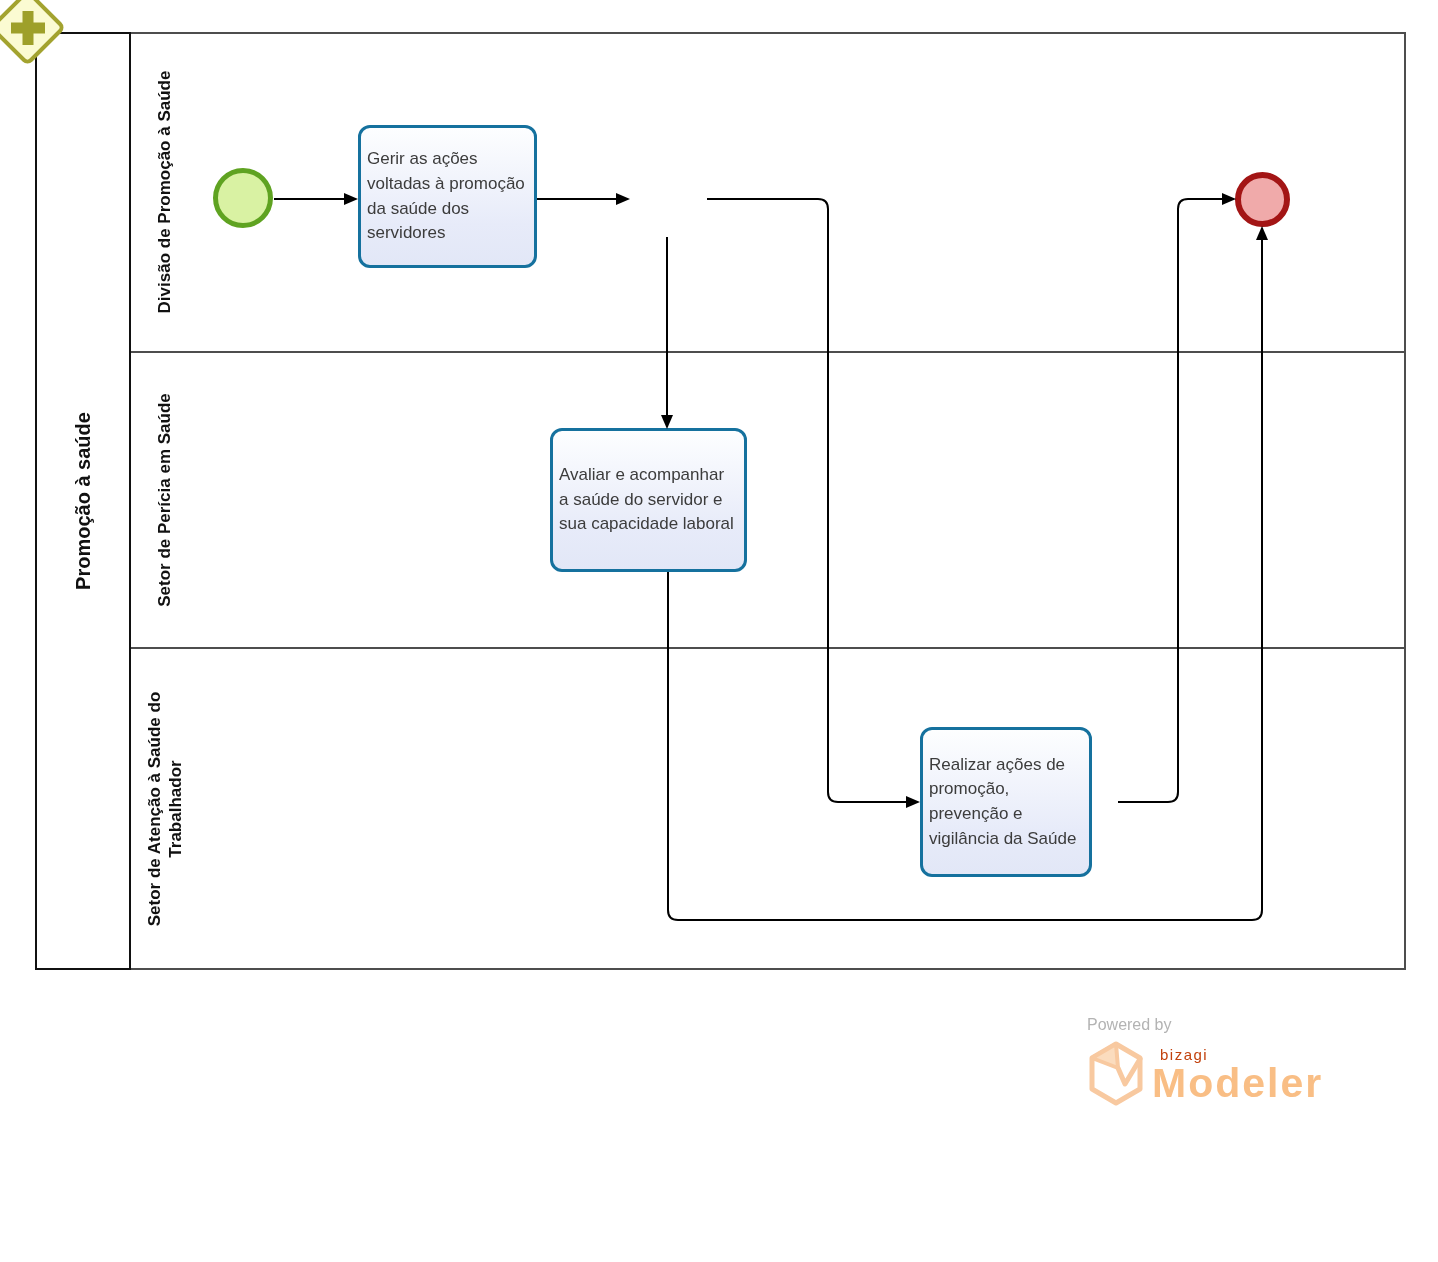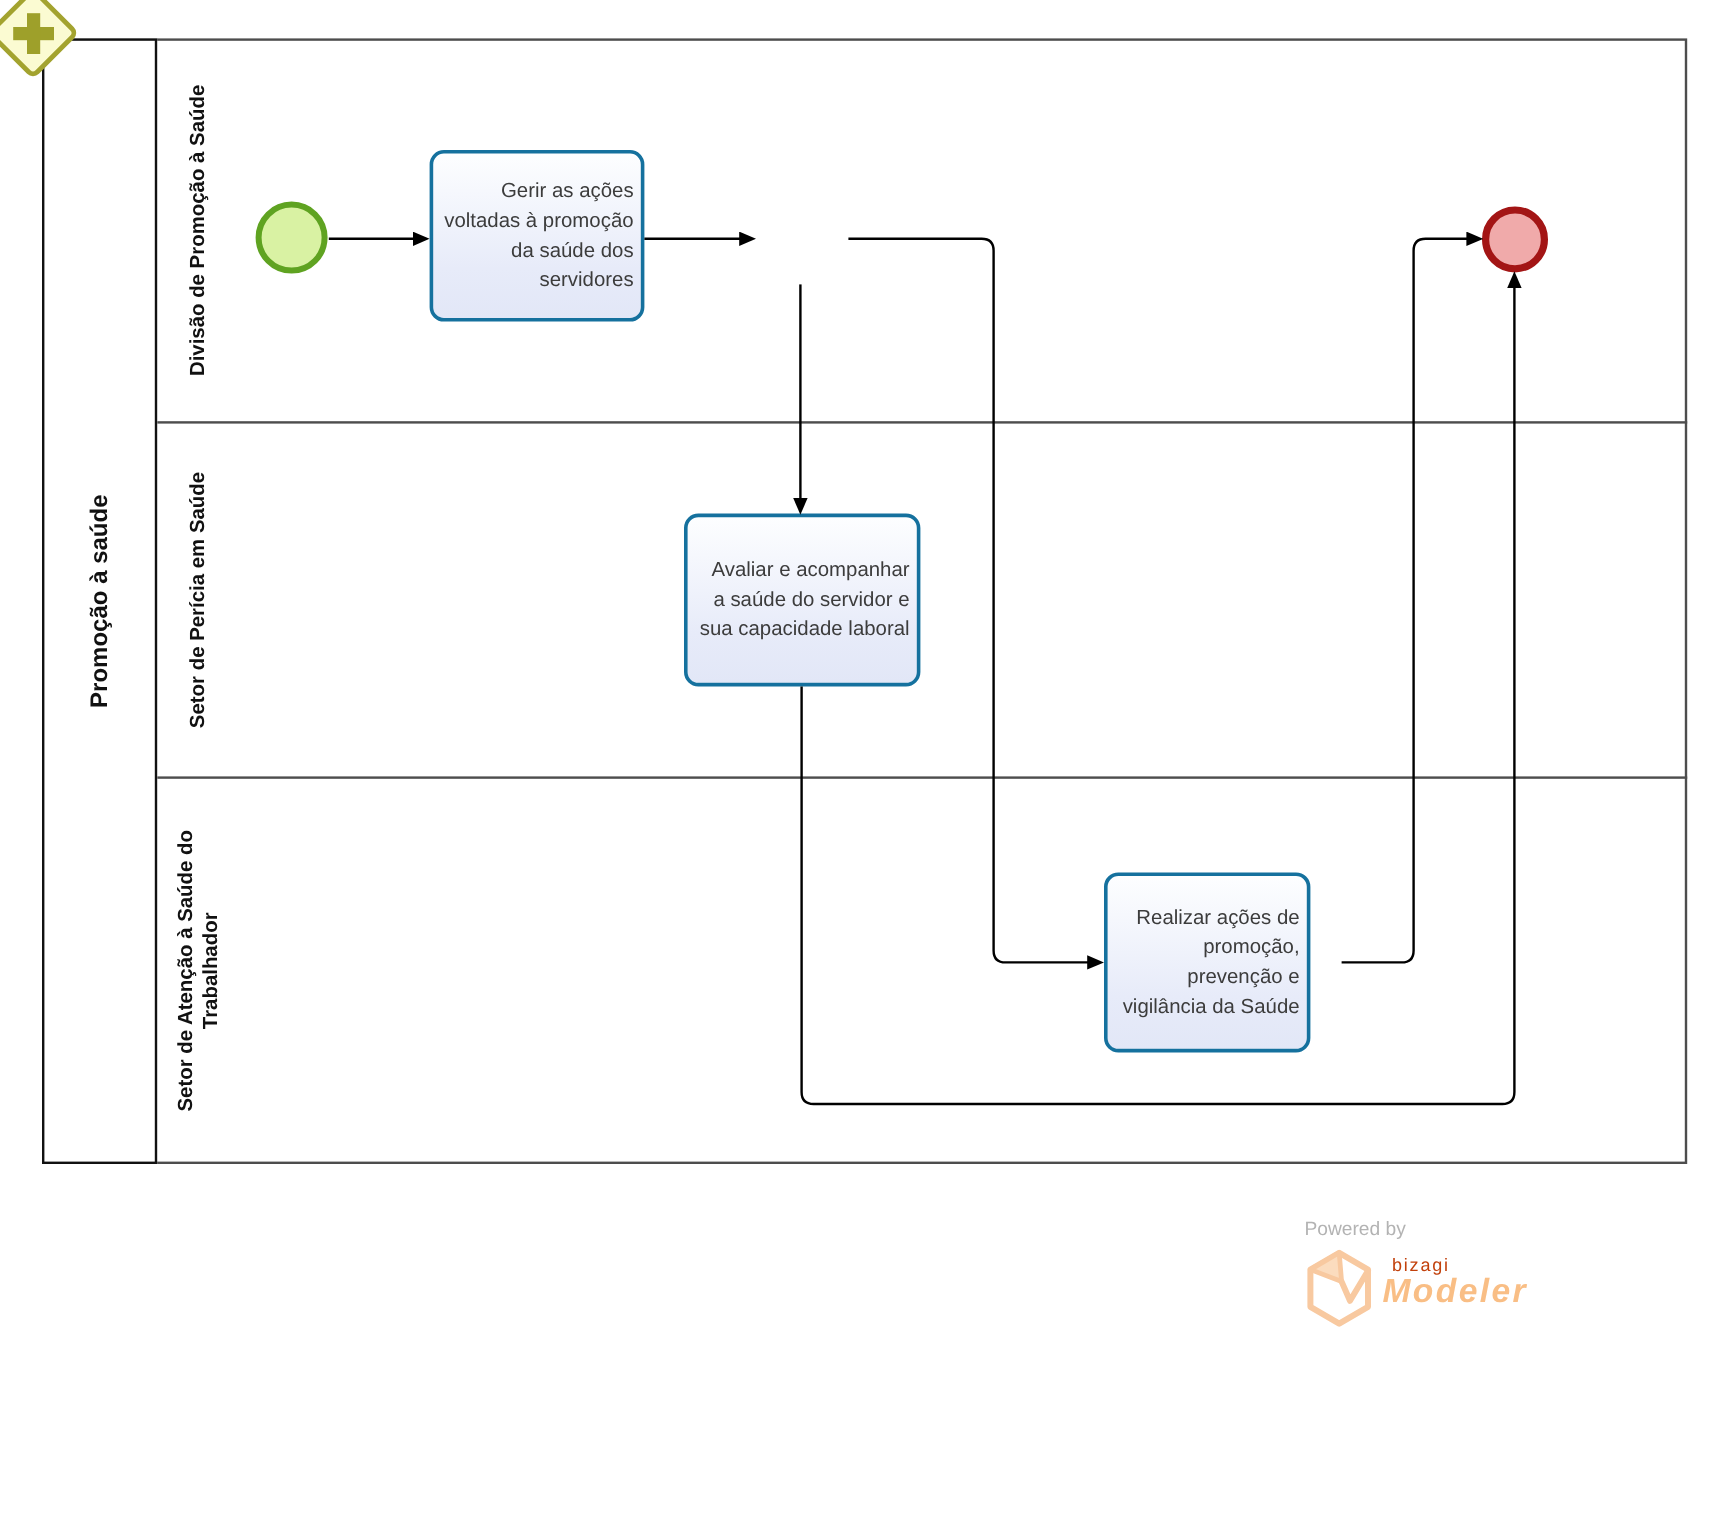--- a/index.html
+++ b/index.html
@@ -29,21 +29,21 @@
   }
   .pool-title { font-size:20px; }
   .lane-title { font-size:17px; }
 
   
   .task {
     position:absolute; box-sizing:border-box;
     border:3px solid #15719e; border-radius:12px;
     background:linear-gradient(180deg,#fdfeff 0%,#e7ebf9 70%,#e2e7f7 100%);
     display:flex; align-items:center; justify-content:center;
-    text-align:right; font-size:17px; line-height:1.45; color:#3c3c3c;
+    text-align:left; font-size:17px; line-height:1.45; color:#3c3c3c;
     padding:6px;
   }
   .event {
     position:absolute; box-sizing:border-box; border-radius:50%;
   }
   .start-event {
     left:213px; top:168px; width:60px; height:60px;
     border:5px solid #5fa321; background:#d9f2a3;
   }
   .end-event {
@@ -59,22 +59,22 @@
   .gw-bar-h, .gw-bar-v { position:absolute; background:#9ea02a; }
   .gw-bar-h { left:50%; top:50%; width:34px; height:11px; transform:translate(-50%,-50%); }
   .gw-bar-v { left:50%; top:50%; width:11px; height:34px; transform:translate(-50%,-50%); }
 
   
   svg.flows { position:absolute; left:0; top:0; pointer-events:none; }
 
   
   .powered-by { left:1087px; top:1016px; font-size:16px; font-weight:500; color:#b3b3b3; }
   .brand-small { left:1160px; top:1046px; font-size:15px; color:#c2410c; letter-spacing:1.5px; }
-  .product-big { left:1152px; top:1060px; font-size:28px; font-weight:600;
-                 color:#f9be85; letter-spacing:2px;font-style:italic; }
+  .product-big { left:1152px; top:1060px; font-size:41px; font-weight:600;
+                 color:#f9be85; letter-spacing:2px; }
 </style>
 </head>
 <body>
 
 <div class="abs pool-body"></div>
 <div class="abs lane-divider" style="top:351px;"></div>
 <div class="abs lane-divider" style="top:647px;"></div>
 <div class="abs pool-title-cell"></div>
 
 <div class="vlabel pool-title" style="left:-117px; top:481px; width:400px; height:40px;">Promoção à saúde</div>
@@ -89,21 +89,21 @@
   <span>Gerir as ações voltadas à promoção da saúde dos servidores</span>
 </div>
 
 <div class="gateway">
   <div class="gw-inner">
     <div class="gw-bar-h"></div>
     <div class="gw-bar-v"></div>
   </div>
 </div>
 
-<div class="task" style="left:570px; top:428px; width:197px; height:144px;">
+<div class="task" style="left:550px; top:428px; width:197px; height:144px;">
   <span>Avaliar e acompanhar a saúde do servidor e sua capacidade laboral</span>
 </div>
 
 <div class="task" style="left:920px; top:727px; width:172px; height:150px;">
   <span>Realizar ações de promoção, prevenção e vigilância da Saúde</span>
 </div>
 
 <div class="event end-event"></div>
 
 <svg class="flows" width="1438" height="1262" viewBox="0 0 1438 1262">

